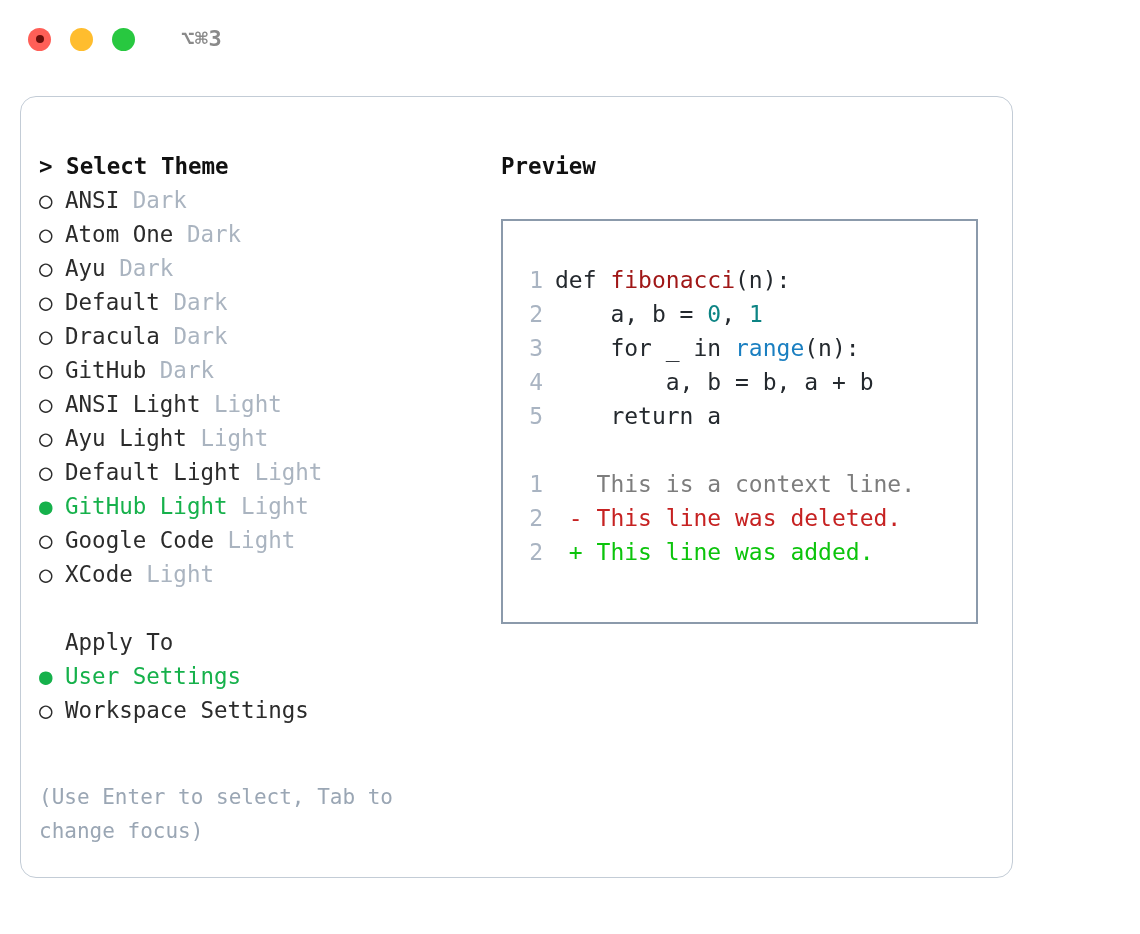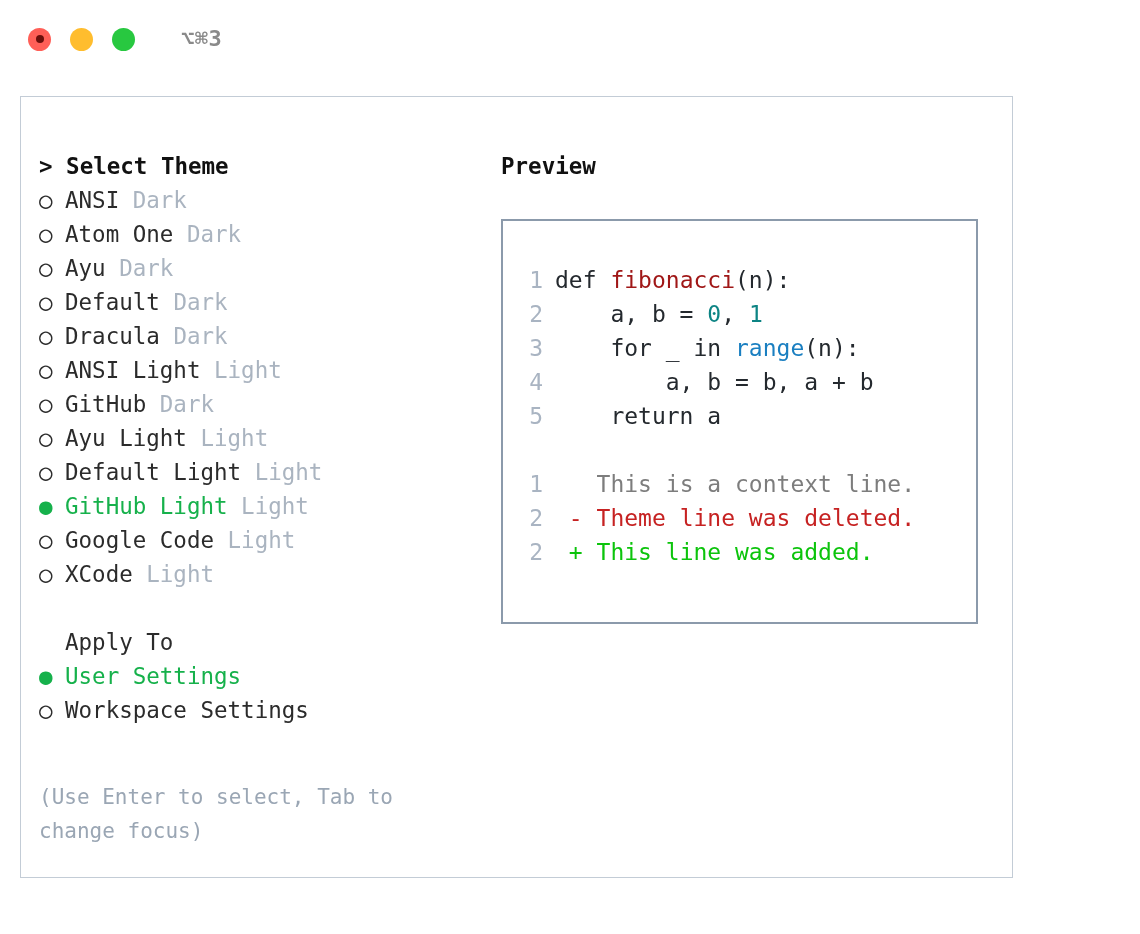--- a/index.html
+++ b/index.html
@@ -68,21 +68,21 @@
   }
 
   
   .panel {
     position: absolute;
     left: 20px;
     top: 96px;
     width: 993px;
     height: 782px;
     border: 1.5px solid #c3ccd6;
-    border-radius: 0;
+    border-radius: 16px;
     background: #ffffff;
     box-sizing: border-box;
   }
 
   .columns {
     position: absolute;
     left: 0; top: 0;
     width: 100%;
     height: 100%;
   }
@@ -212,22 +212,22 @@
       <div class="left-col">
 
         <div class="list-header"><span class="caret">&gt;</span> <span>Select Theme</span></div>
 
         <div id="theme-items">
             <div class="opt"><span class="marker">○</span><span class="name">ANSI</span> <span class="suffix">Dark</span></div>
             <div class="opt"><span class="marker">○</span><span class="name">Atom One</span> <span class="suffix">Dark</span></div>
             <div class="opt"><span class="marker">○</span><span class="name">Ayu</span> <span class="suffix">Dark</span></div>
             <div class="opt"><span class="marker">○</span><span class="name">Default</span> <span class="suffix">Dark</span></div>
             <div class="opt"><span class="marker">○</span><span class="name">Dracula</span> <span class="suffix">Dark</span></div>
+            <div class="opt"><span class="marker">○</span><span class="name">GitHub</span> <span class="suffix">Dark</span></div>
             <div class="opt"><span class="marker">○</span><span class="name">ANSI Light</span> <span class="suffix">Light</span></div>
-            <div class="opt"><span class="marker">○</span><span class="name">GitHub</span> <span class="suffix">Dark</span></div>
             <div class="opt"><span class="marker">○</span><span class="name">Ayu Light</span> <span class="suffix">Light</span></div>
             <div class="opt"><span class="marker">○</span><span class="name">Default Light</span> <span class="suffix">Light</span></div>
             <div class="opt selected"><span class="marker">●</span><span class="name">GitHub Light</span> <span class="suffix">Light</span></div>
             <div class="opt"><span class="marker">○</span><span class="name">Google Code</span> <span class="suffix">Light</span></div>
             <div class="opt"><span class="marker">○</span><span class="name">XCode</span> <span class="suffix">Light</span></div>
           </div>
 
         <div class="section-gap"></div>
 
         <div class="subheader"><span class="marker"></span><span>Apply To</span></div>
@@ -246,21 +246,21 @@
           <div id="code-block">
               <div class="code-line"><span class="gutter">1</span><span class="tok-def">def </span><span class="tok-fn">fibonacci</span><span class="tok-punc">(n):</span></div>
               <div class="code-line"><span class="gutter">2</span><span class="tok-plain">    a, b = </span><span class="tok-num">0</span><span class="tok-plain">, </span><span class="tok-num">1</span></div>
               <div class="code-line"><span class="gutter">3</span><span class="tok-plain">    for _ in </span><span class="tok-builtin">range</span><span class="tok-plain">(n):</span></div>
               <div class="code-line"><span class="gutter">4</span><span class="tok-plain">        a, b = b, a + b</span></div>
               <div class="code-line"><span class="gutter">5</span><span class="tok-plain">    return a</span></div>
             </div>
           <div class="blank-line"></div>
           <div id="diff-block">
               <div class="code-line"><span class="gutter">1</span><span class="diff-ctx">   </span><span class="diff-ctx">This is a context line.</span></div>
-              <div class="code-line"><span class="gutter">2</span><span class="diff-del"> - </span><span class="diff-del">Theme line was deleted.</span></div>
+              <div class="code-line"><span class="gutter">2</span><span class="diff-del"> - </span><span class="diff-del">This line was deleted.</span></div>
               <div class="code-line"><span class="gutter">2</span><span class="diff-add"> + </span><span class="diff-add">This line was added.</span></div>
             </div>
         </div>
       </div>
 
     </div>
   </div>
 </div>
 
 </body></html>

